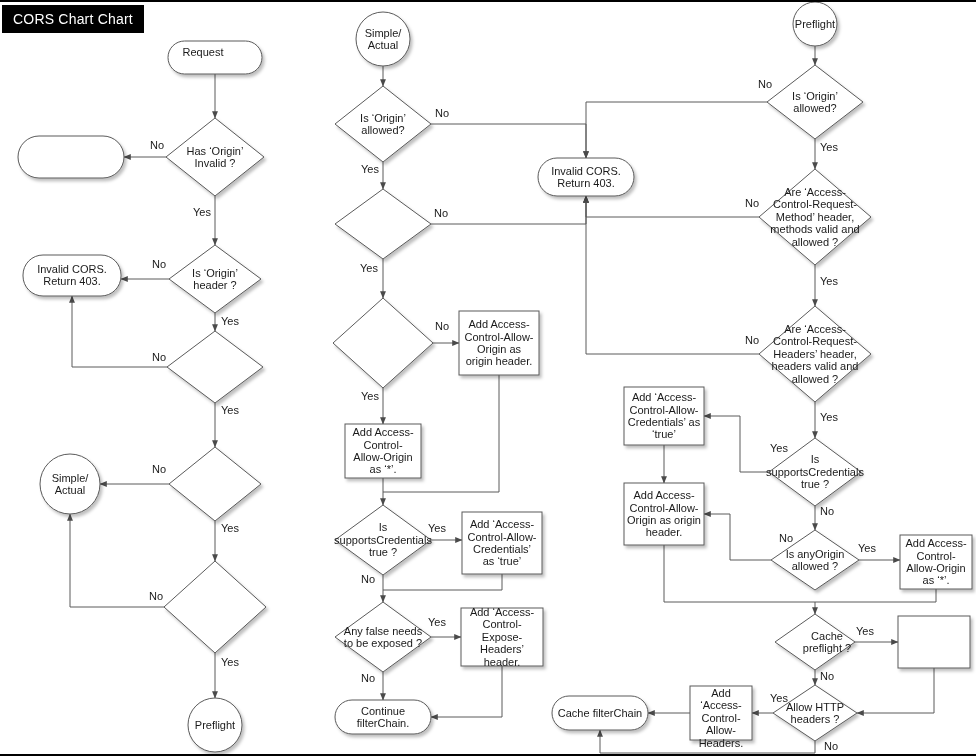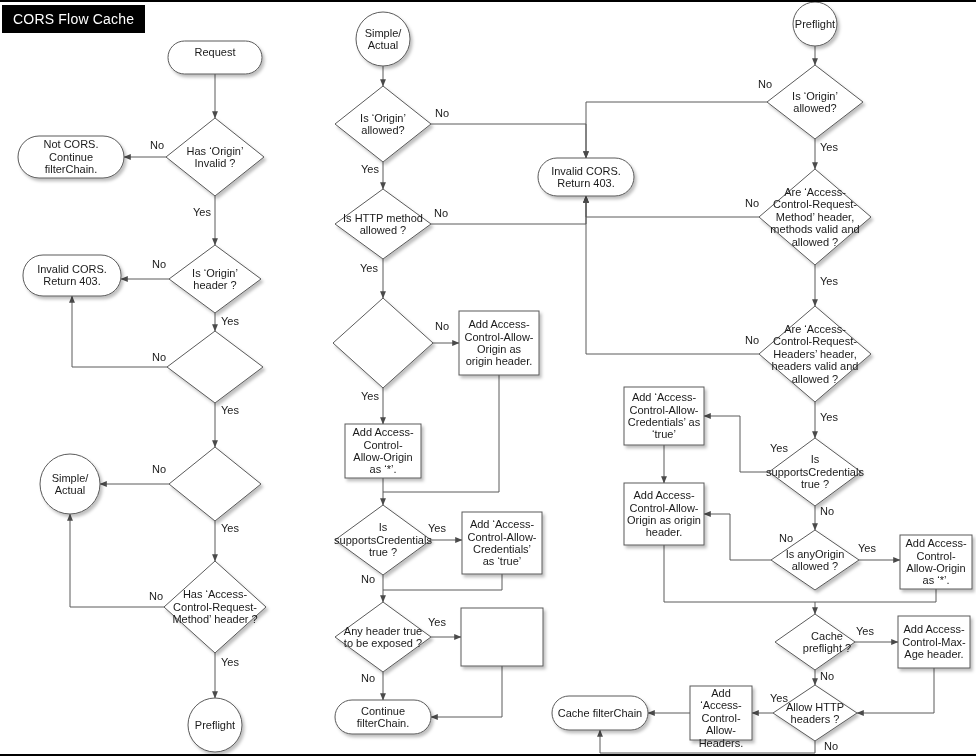--- a/index.html
+++ b/index.html
@@ -119,53 +119,50 @@
       <polygon class="shape" points="815,528 859,558 815,588 771,558"></polygon>
       <rect class="shape" x="900" y="533" width="72" height="54"></rect>
       <polygon class="shape" points="815,612 855,640 815,668 775,640"></polygon>
       <rect class="shape" x="898" y="614" width="72" height="52"></rect>
       <polygon class="shape" points="815,683 857,711 815,739 773,711"></polygon>
       <rect class="shape" x="690" y="684" width="62" height="54"></rect>
       <rect class="shape" x="552" y="694" width="96" height="34" rx="17"></rect>
     </g>
   </svg>
 
-  <div class="lbl" style="left:175px;top:40px;width:80px;height:21px">Request</div>
+  <div class="lbl" style="left:163px;top:40px;width:80px;height:21px">Request</div>
   <div class="lbl" style="left:170px;top:132px;width:90px;height:46px">Has ‘Origin’ Invalid ?</div>
-  <div class="lbl" style="left:23px;top:137px;width:96px;height:36px">Not CORS. Continue filterChain.</div>
   <div class="lbl" style="left:175px;top:260px;width:80px;height:34px">Is ‘Origin’ header ?</div>
   <div class="lbl" style="left:30px;top:256px;width:84px;height:34px">Invalid CORS. Return 403.</div>
   <div class="lbl" style="left:43px;top:465px;width:54px;height:34px">Simple/
 Actual</div>
-  <div class="lbl" style="left:166px;top:574px;width:98px;height:62px">Has ‘Access-Control-Request-Method’ header ?</div>
   <div class="lbl" style="left:190px;top:715px;width:50px;height:16px">Preflight</div>
 
   <div class="lbl" style="left:356px;top:20px;width:54px;height:34px">Simple/
 Actual</div>
   <div class="lbl" style="left:339px;top:105px;width:88px;height:34px">Is ‘Origin’ allowed?</div>
   <div class="lbl" style="left:543px;top:158px;width:86px;height:34px">Invalid CORS. Return 403.</div>
-  <div class="lbl" style="left:339px;top:205px;width:88px;height:34px">Is HTTP method allowed ?</div>
   <div class="lbl" style="left:463px;top:312px;width:72px;height:58px">Add Access-Control-Allow-Origin as origin header.</div>
   <div class="lbl" style="left:350px;top:425px;width:66px;height:48px">Add Access-Control-Allow-Origin as ‘*’.</div>
   <div class="lbl" style="left:338px;top:515px;width:90px;height:46px">Is supportsCredentials true ?</div>
   <div class="lbl" style="left:466px;top:513px;width:72px;height:56px">Add ‘Access-Control-Allow-Credentials’ as ‘true’</div>
-  <div class="lbl" style="left:339px;top:612px;width:88px;height:46px">Any header true to be exposed ?</div>
+  <div class="lbl" style="left:339px;top:612px;width:88px;height:46px">Any false needs to be exposed ?</div>
+  <div class="lbl" style="left:464px;top:609px;width:76px;height:52px">Add ‘Access-Control-Expose-Headers’ header.</div>
   <div class="lbl" style="left:338px;top:705px;width:90px;height:20px">Continue filterChain.</div>
 
   <div class="lbl" style="left:793px;top:14px;width:44px;height:16px">Preflight</div>
   <div class="lbl" style="left:771px;top:83px;width:88px;height:34px">Is ‘Origin’ allowed?</div>
   <div class="lbl" style="left:765px;top:317px;width:100px;height:70px">Are ‘Access-Control-Request-Headers’ header, headers valid and allowed ?</div>
   <div class="lbl" style="left:765px;top:180px;width:100px;height:70px">Are ‘Access-Control-Request-Method’ header, methods  valid and allowed ?</div>
   <div class="lbl" style="left:627px;top:387px;width:74px;height:54px">Add ‘Access-Control-Allow-Credentials’ as ‘true’</div>
   <div class="lbl" style="left:772px;top:447px;width:86px;height:46px">Is supportsCredentials true ?</div>
   <div class="lbl" style="left:627px;top:484px;width:74px;height:56px">Add Access-Control-Allow-Origin as origin header.</div>
   <div class="lbl" style="left:775px;top:542px;width:80px;height:32px">Is anyOrigin allowed ?</div>
   <div class="lbl" style="left:904px;top:535px;width:64px;height:50px">Add Access-Control-Allow-Origin as ‘*’.</div>
   <div class="lbl" style="left:797px;top:625px;width:60px;height:30px">Cache preflight ?</div>
-  <div class="lbl" style="left:901px;top:616px;width:66px;height:48px">Add Access-Control-Max-Age header.</div>
   <div class="lbl" style="left:780px;top:696px;width:70px;height:30px">Allow HTTP headers ?</div>
   <div class="lbl" style="left:692px;top:686px;width:58px;height:60px">Add ‘Access-Control-Allow-Headers.</div>
   <div class="lbl" style="left:555px;top:701px;width:90px;height:20px">Cache filterChain</div>
 
   <span class="elbl" style="left:150px;top:137px">No</span>
   <span class="elbl" style="left:193px;top:204px">Yes</span>
   <span class="elbl" style="left:152px;top:256px">No</span>
   <span class="elbl" style="left:221px;top:313px">Yes</span>
   <span class="elbl" style="left:152px;top:349px">No</span>
   <span class="elbl" style="left:221px;top:402px">Yes</span>
@@ -193,14 +190,14 @@
   <span class="elbl" style="left:820px;top:409px">Yes</span>
   <span class="elbl" style="left:770px;top:440px">Yes</span>
   <span class="elbl" style="left:820px;top:503px">No</span>
   <span class="elbl" style="left:779px;top:530px">No</span>
   <span class="elbl" style="left:858px;top:540px">Yes</span>
   <span class="elbl" style="left:856px;top:623px">Yes</span>
   <span class="elbl" style="left:820px;top:668px">No</span>
   <span class="elbl" style="left:770px;top:690px">Yes</span>
   <span class="elbl" style="left:824px;top:738px">No</span>
 
-  <div class="title">CORS Flow Cache</div>
+  <div class="title">CORS Chart Chart</div>
 </div>
 
 </body></html>

